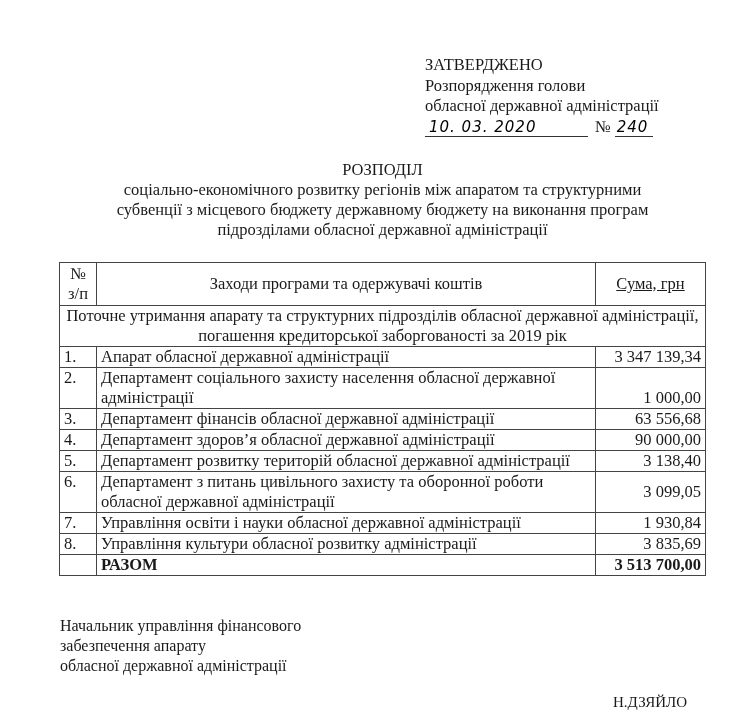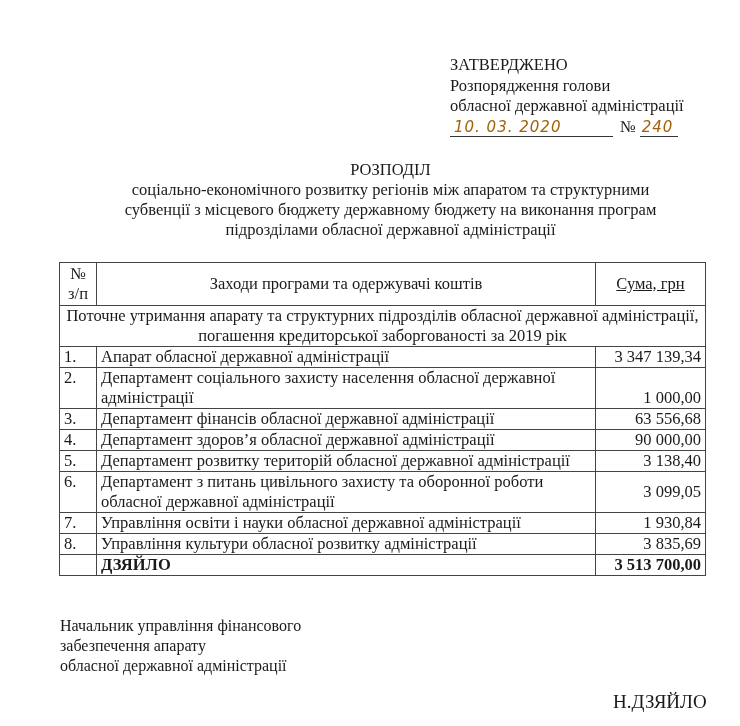--- a/index.html
+++ b/index.html
@@ -2,41 +2,41 @@
 <html><head>
   <meta charset="utf-8">
   <style>
     html, body { margin: 0; padding: 0; background: #ffffff; }
     body {
       width: 740px; height: 726px; position: relative; overflow: hidden;
       font-family: "Liberation Serif", "DejaVu Serif", serif;
       color: #1a1a1a;
     }
     .approval {
-      position: absolute; left: 450px; top: 55px;
+      position: absolute; left: 425px; top: 55px;
       font-size: 16.5px; line-height: 20.5px;
     }
     .approval .hand-line {
       display: flex; align-items: flex-end; margin-top: 0px;
     }
     .hand {
       font-family: "DejaVu Sans", sans-serif; font-style: italic;
-      color: #a16207; font-size: 15px; letter-spacing: 1px;
+      color: #000000; font-size: 15px; letter-spacing: 1px;
     }
     .hand-date {
       display: inline-block; width: 163px; border-bottom: 1px solid #333;
       padding-left: 4px; height: 20px; line-height: 20px; box-sizing: border-box;
     }
     .num-sign { margin: 0 4px 0 7px; }
     .hand-num {
       display: inline-block; width: 38px; border-bottom: 1px solid #333;
       height: 20px; line-height: 20px; padding-left: 2px; box-sizing: border-box;
     }
     .title-block {
-      position: absolute; left: 68px; top: 160px; width: 645px;
+      position: absolute; left: 60px; top: 160px; width: 645px;
       text-align: center; font-size: 16.5px; line-height: 20px;
     }
     table.main {
       position: absolute; left: 59px; top: 262px; width: 647px;
       border-collapse: collapse; font-size: 16.5px; line-height: 20px;
     }
     table.main td, table.main th {
       border: 1px solid #444; padding: 0 4px; font-weight: normal; vertical-align: middle;
     }
     th.c-num { width: 28px; text-align: center; line-height: 20px; padding: 0; }
@@ -47,21 +47,21 @@
     td.sum.bottom { vertical-align: bottom; }
     td.section { text-align: center; padding: 0 4px; }
     tr.total td { font-weight: bold; }
     .hdr-row th { height: 42px; }
     .sign-block {
       position: absolute; left: 60px; top: 616px;
       font-size: 16px; line-height: 20px;
     }
     .sign-name {
       position: absolute; left: 613px; top: 692px;
-      font-size: 19px; line-height: 20px;
+      font-size: 15px; line-height: 20px;
     }
   </style>
 </head>
 <body>
 
 <div class="approval">
   <div>ЗАТВЕРДЖЕНО</div>
   <div>Розпорядження голови</div>
   <div>обласної державної адміністрації</div>
   <div class="hand-line">
@@ -126,21 +126,21 @@
     <td>Управління освіти і науки обласної державної адміністрації</td>
     <td class="sum">1 930,84</td>
   </tr>
   <tr>
     <td class="num">8.</td>
     <td>Управління культури обласної розвитку адміністрації</td>
     <td class="sum">3 835,69</td>
   </tr>
   <tr class="total">
     <td class="num"></td>
-    <td>ДЗЯЙЛО</td>
+    <td>РАЗОМ</td>
     <td class="sum">3 513 700,00</td>
   </tr>
 </tbody>
   </table>
 
 <div class="sign-block">
   <div>Начальник управління фінансового</div>
   <div>забезпечення апарату</div>
   <div>обласної державної адміністрації</div>
 </div>

